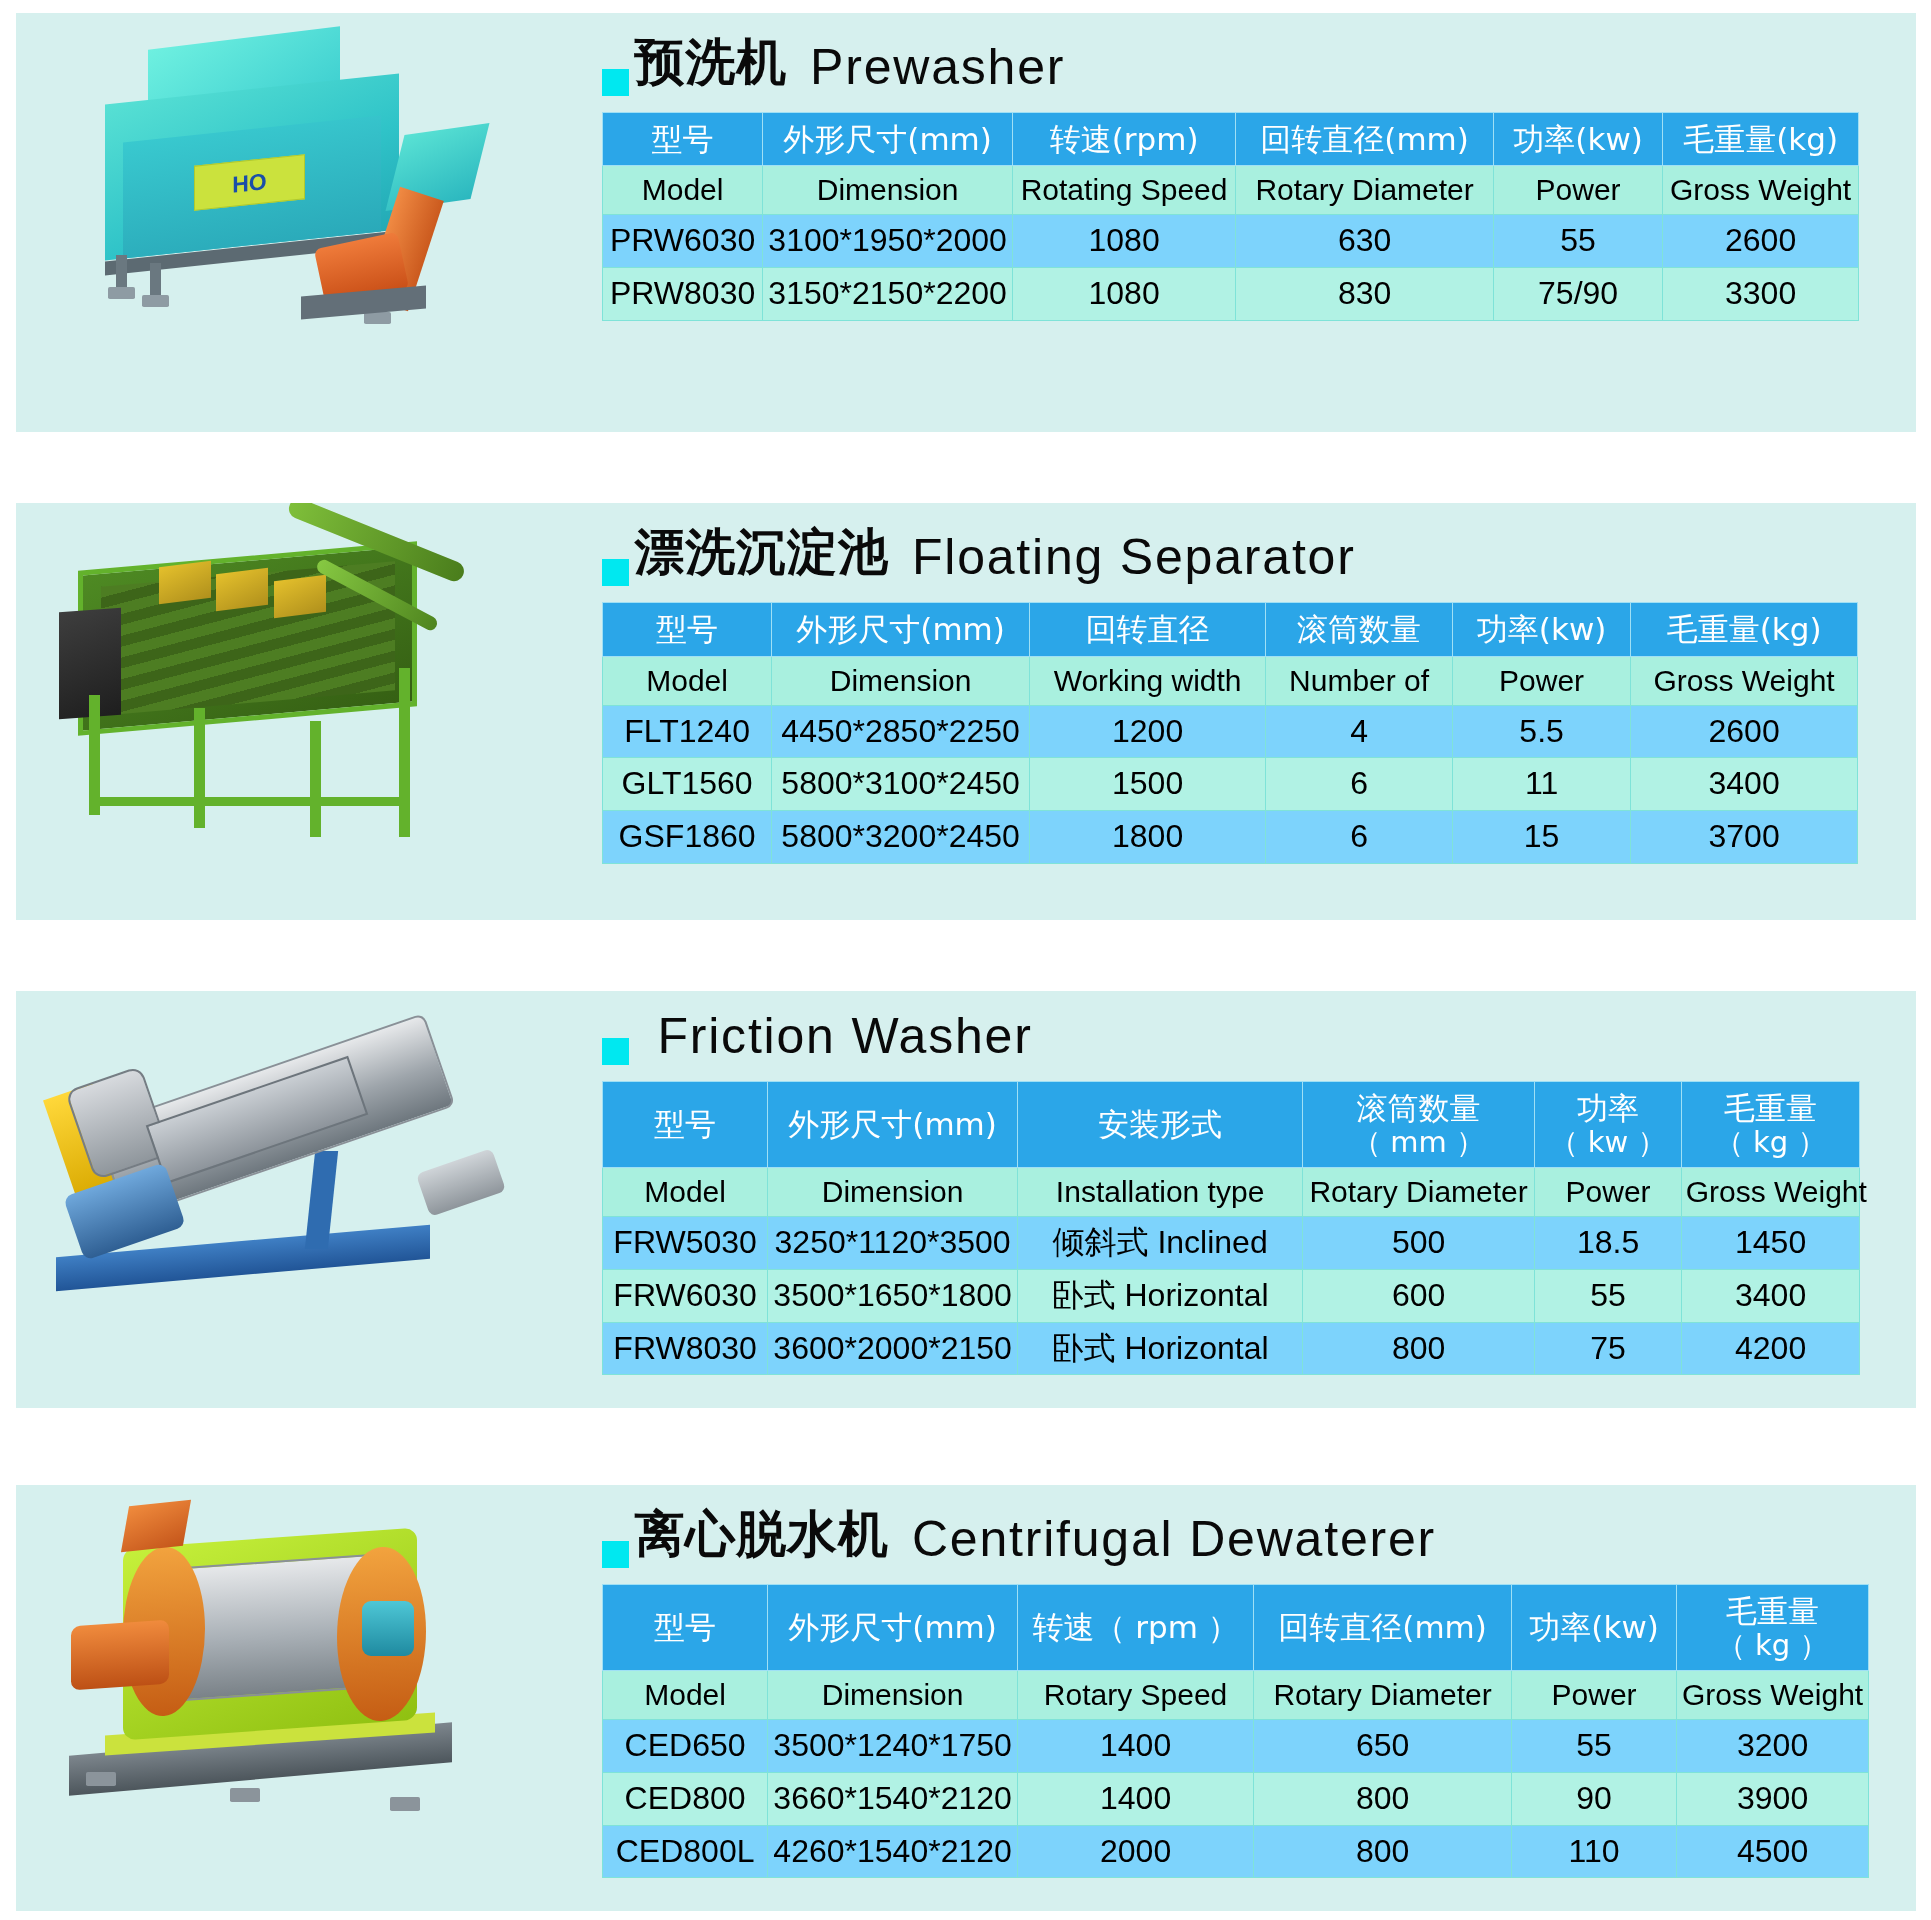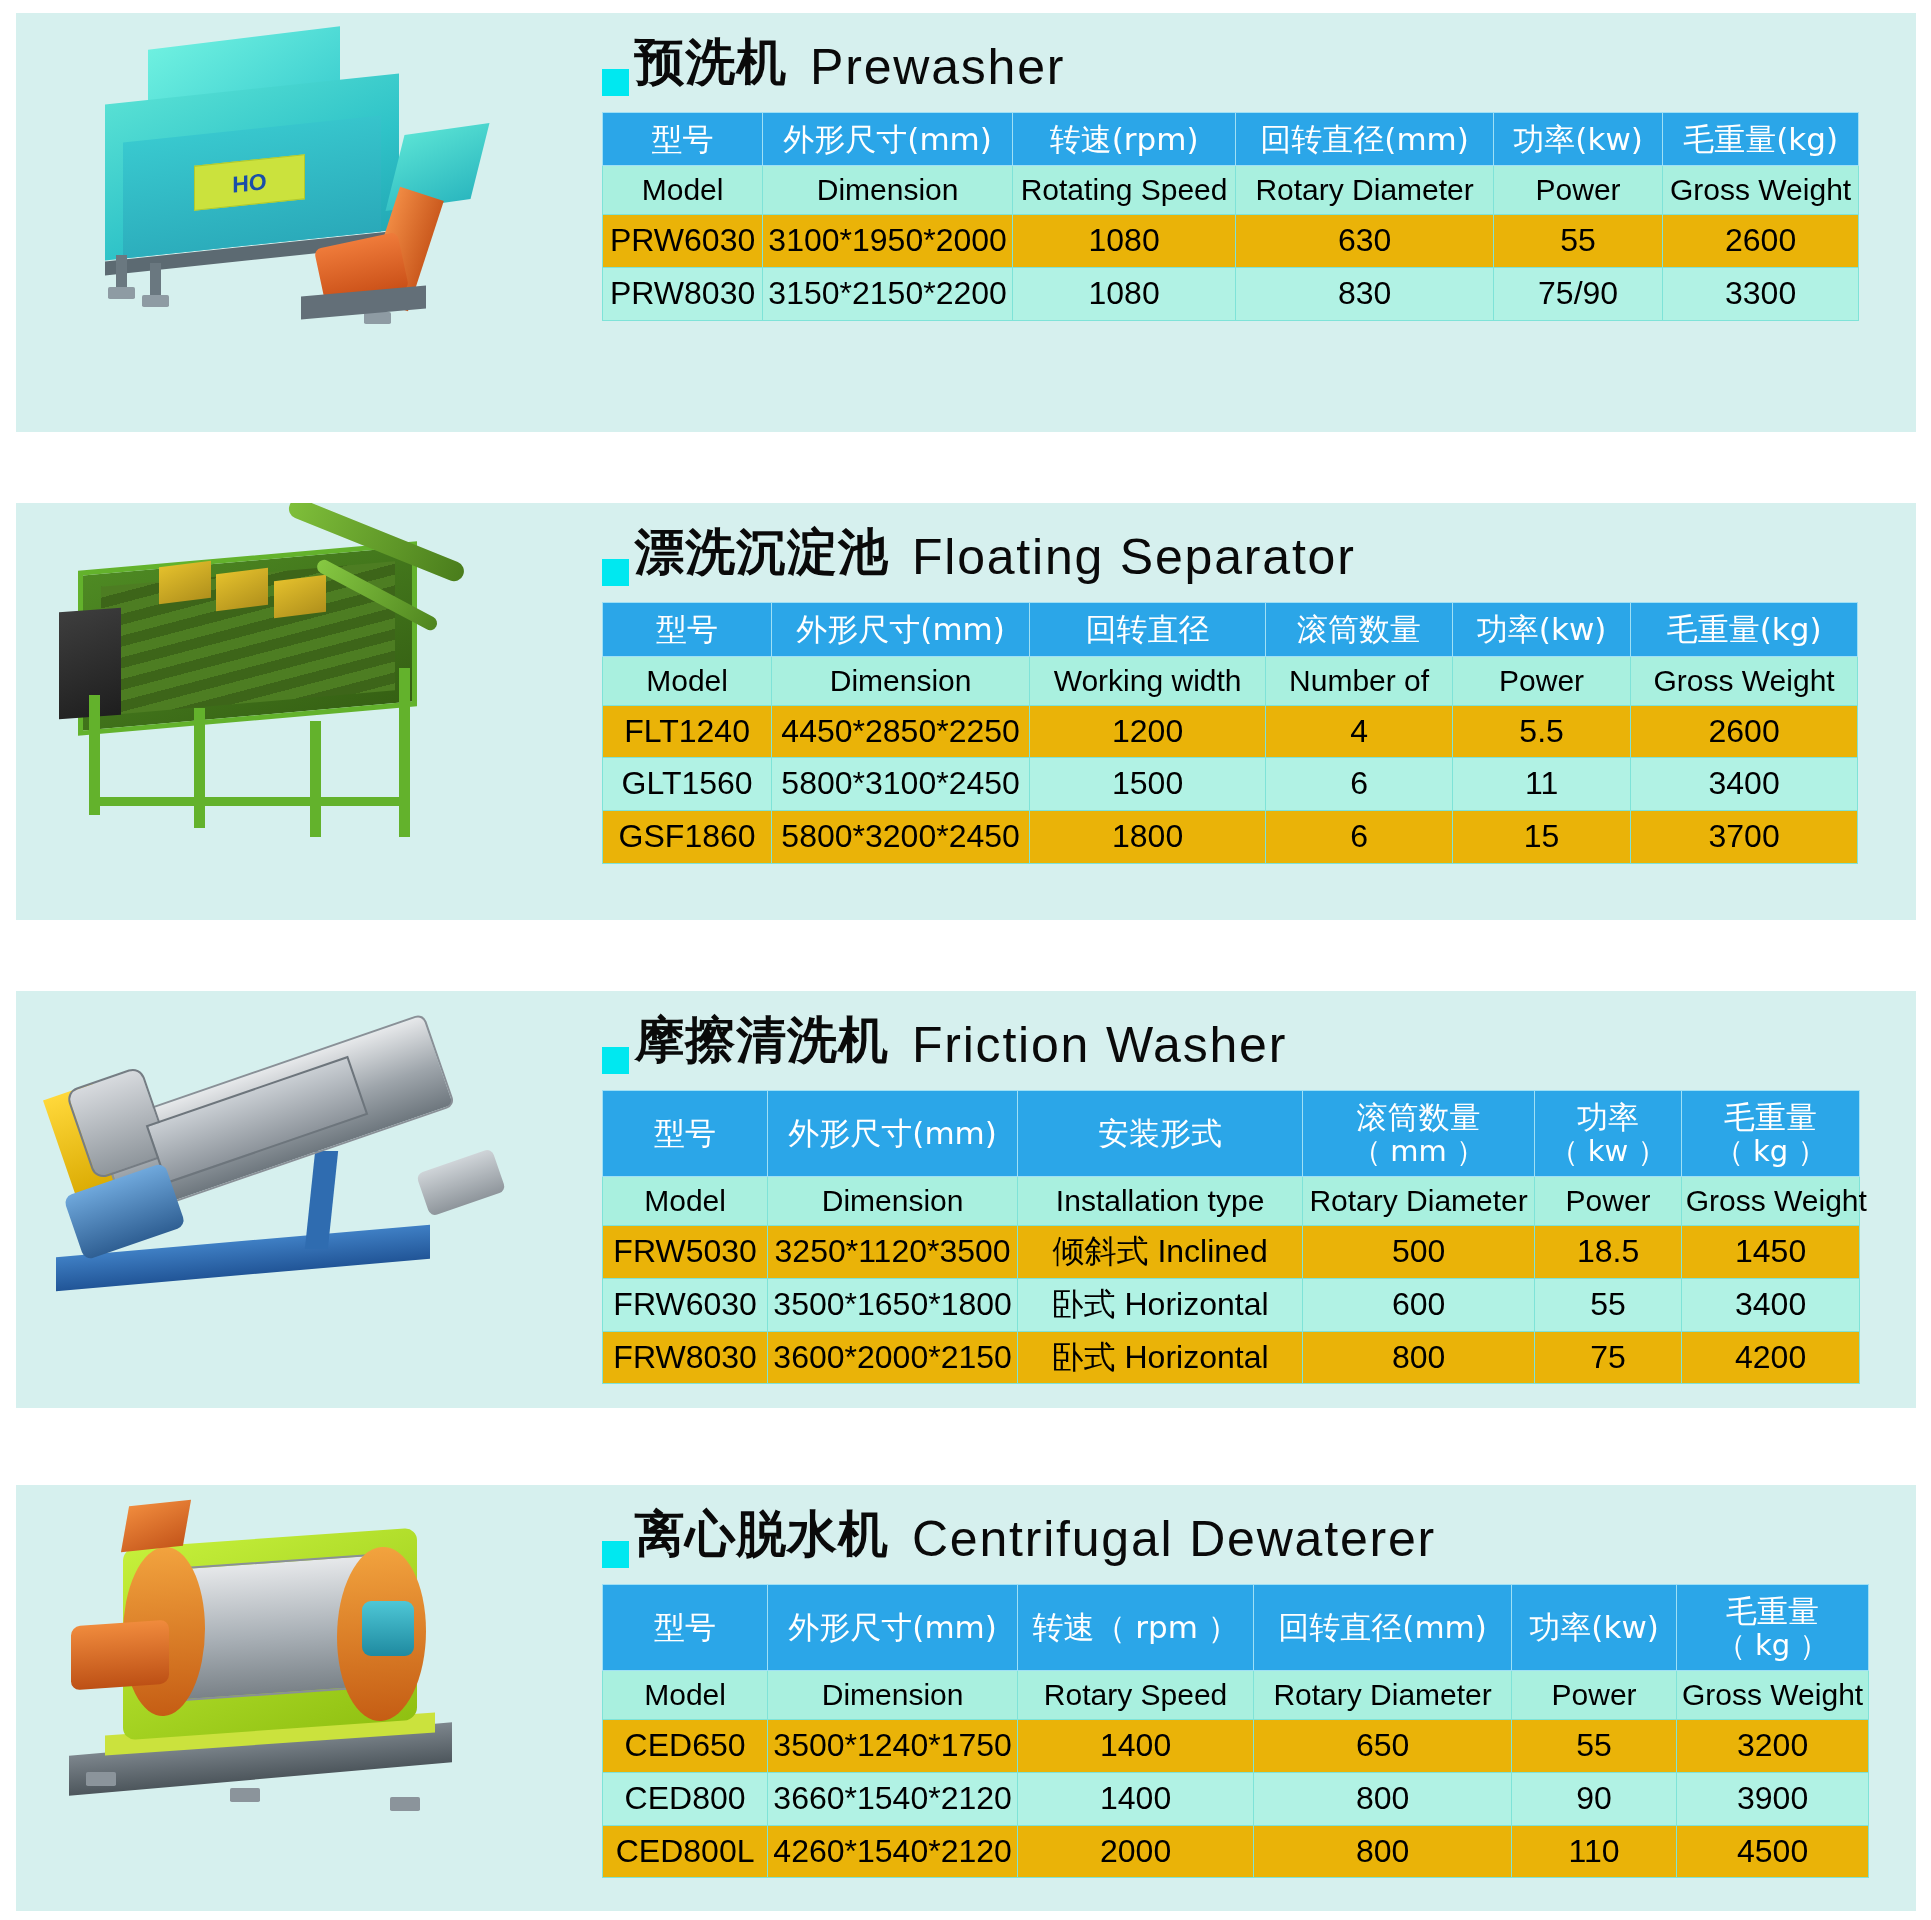--- a/index.html
+++ b/index.html
@@ -90,21 +90,21 @@
     font-size: 31px;
     padding: 9px 3.6px;
   }
   table.spec tr.hdr-en td {
     background: #a9f0df;
     color: #000000;
     border-color: #7fe3d8;
     font-size: 30px;
     padding: 7.1px 3.6px;
   }
-  table.spec tr.row-odd td { background: #eab308; }
+  table.spec tr.row-odd td { background: #7dd3fc; }
   table.spec tr.row-even td { background: #b1f2e4; }
   table.spec tr.body td { padding: 8px 3.6px; font-size: 32px; }
 
   .sub { display: block; font-size: 29px; }
 
   
   .ill { position: absolute; inset: 0; }
   .pw-body {
     position: absolute; left: 89px; top: 76px; width: 294px; height: 156px;
     background: linear-gradient(160deg,#57e0d4 0%,#2fc3c8 60%,#23a8b5 100%);
@@ -434,21 +434,20 @@
         <div class="fw-drum"></div>
         <div class="fw-head"></div>
         <div class="fw-panel"></div>
         <div class="fw-outlet"></div>
         <div class="fw-motor"></div>
       </div>
     </div>
     <div class="sec-body">
       <div class="sec-title">
         <span class="bullet"></span>
-        <span class="cn">摩擦清洗机</span>
         <span class="en">Friction Washer</span>
       </div>
       <table class="spec" style="width:1256px;">
         <colgroup>
           <col style="width:165px">
             <col style="width:250px">
             <col style="width:285px">
           <col style="width:232px">
             <col style="width:147px">
             <col style="width:178px">

